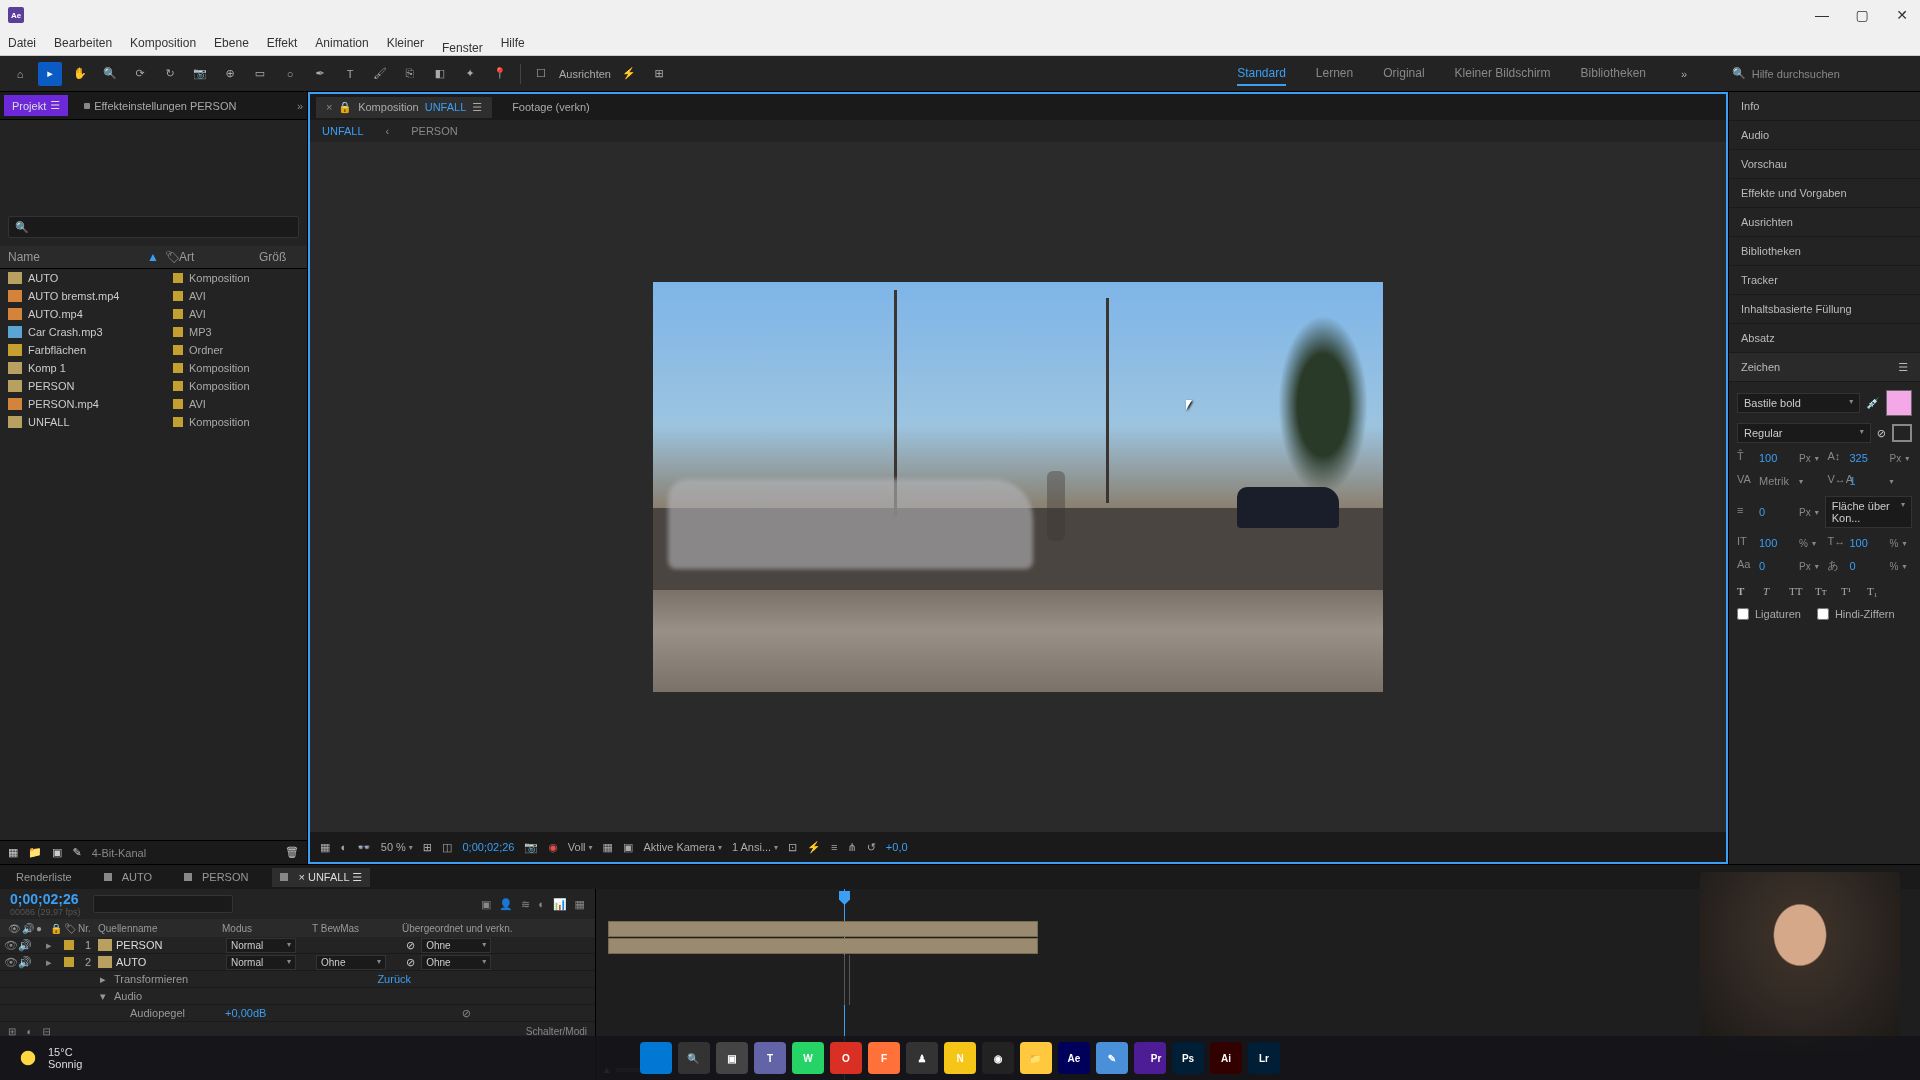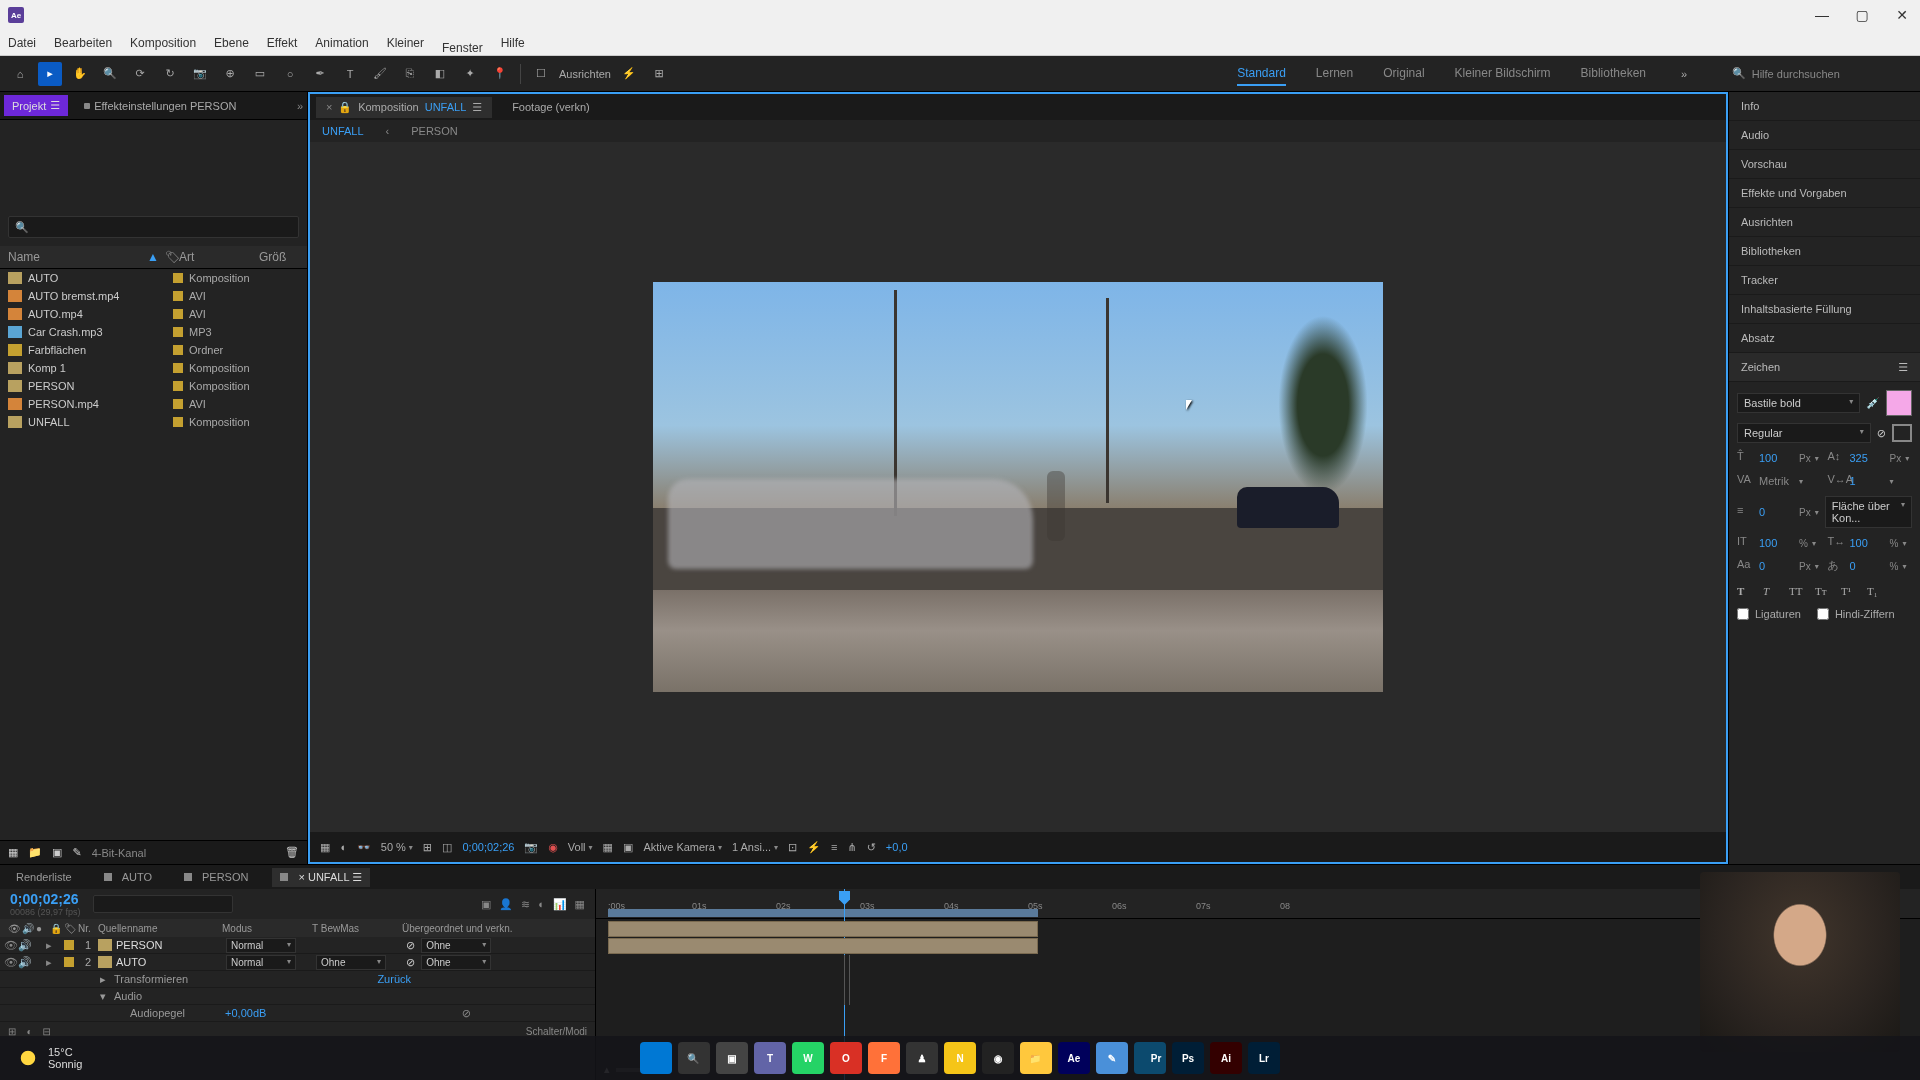--- a/index.html
+++ b/index.html
@@ -555,32 +555,20 @@
         <span style="margin-left:auto;margin-right:120px;color:#888">⊘</span>
       </div>
       <div class="tl-footer">
         <span>⊞</span>
         <span>◐</span>
         <span>⊟</span>
         <span style="margin-left:auto">Schalter/Modi</span>
       </div>
     </div>
     <div class="tl-right">
-      <div class="ruler" id="ruler">
-        <div class="work-area" style="left:12px;width:430px"></div>
-      <span class="tick" style="left: 12px;">:00s</span>
-          <span class="tick" style="left: 96px;">01s</span>
-          <span class="tick" style="left: 180px;">02s</span>
-          <span class="tick" style="left: 264px;">03s</span>
-          <span class="tick" style="left: 348px;">04s</span>
-          <span class="tick" style="left: 432px;">05s</span>
-          <span class="tick" style="left: 516px;">06s</span>
-          <span class="tick" style="left: 600px;">07s</span>
-          <span class="tick" style="left: 684px;">08</span>
-        </div>
       <div class="playhead" style="left:248px"></div>
       <div class="layer-bar" style="top:32px;left:12px;width:430px"></div>
       <div class="layer-bar" style="top:49px;left:12px;width:430px"></div>
       <div style="position:absolute;top:66px;left:248px;width:6px;height:50px;border-left:1px solid #555;border-right:1px solid #555"></div>
       <div style="position:absolute;bottom:4px;left:8px;display:flex;gap:6px;align-items:center;color:#888">
         <span>▴</span>
           <span style="width:40px;height:4px;background:#444;display:inline-block"></span>
           <span>▲</span>
       </div>
     </div>
@@ -606,18 +594,18 @@
       <div class="tb-icon" style="background: rgb(98, 100, 167);">T</div>
       <div class="tb-icon" style="background: rgb(37, 211, 102);">W</div>
       <div class="tb-icon" style="background: rgb(217, 48, 37);">O</div>
       <div class="tb-icon" style="background: rgb(255, 113, 57);">F</div>
       <div class="tb-icon" style="background: rgb(51, 51, 51);">♟</div>
       <div class="tb-icon" style="background: rgb(245, 197, 24);">N</div>
       <div class="tb-icon" style="background: rgb(34, 34, 34);">◉</div>
       <div class="tb-icon" style="background: rgb(255, 200, 61);">📁</div>
       <div class="tb-icon" style="background: rgb(0, 0, 91);">Ae</div>
       <div class="tb-icon" style="background: rgb(74, 144, 217);">✎</div>
-      <div class="tb-icon" style="background: #0c4a6e; padding-left: 12px;">Pr</div>
+      <div class="tb-icon" style="background: #4c1d95; padding-left: 12px;">Pr</div>
       <div class="tb-icon" style="background: rgb(0, 30, 54);">Ps</div>
       <div class="tb-icon" style="background: rgb(51, 0, 0);">Ai</div>
       <div class="tb-icon" style="background: rgb(0, 30, 54);">Lr</div>
     </div>
 </div>
 
 </body></html>

